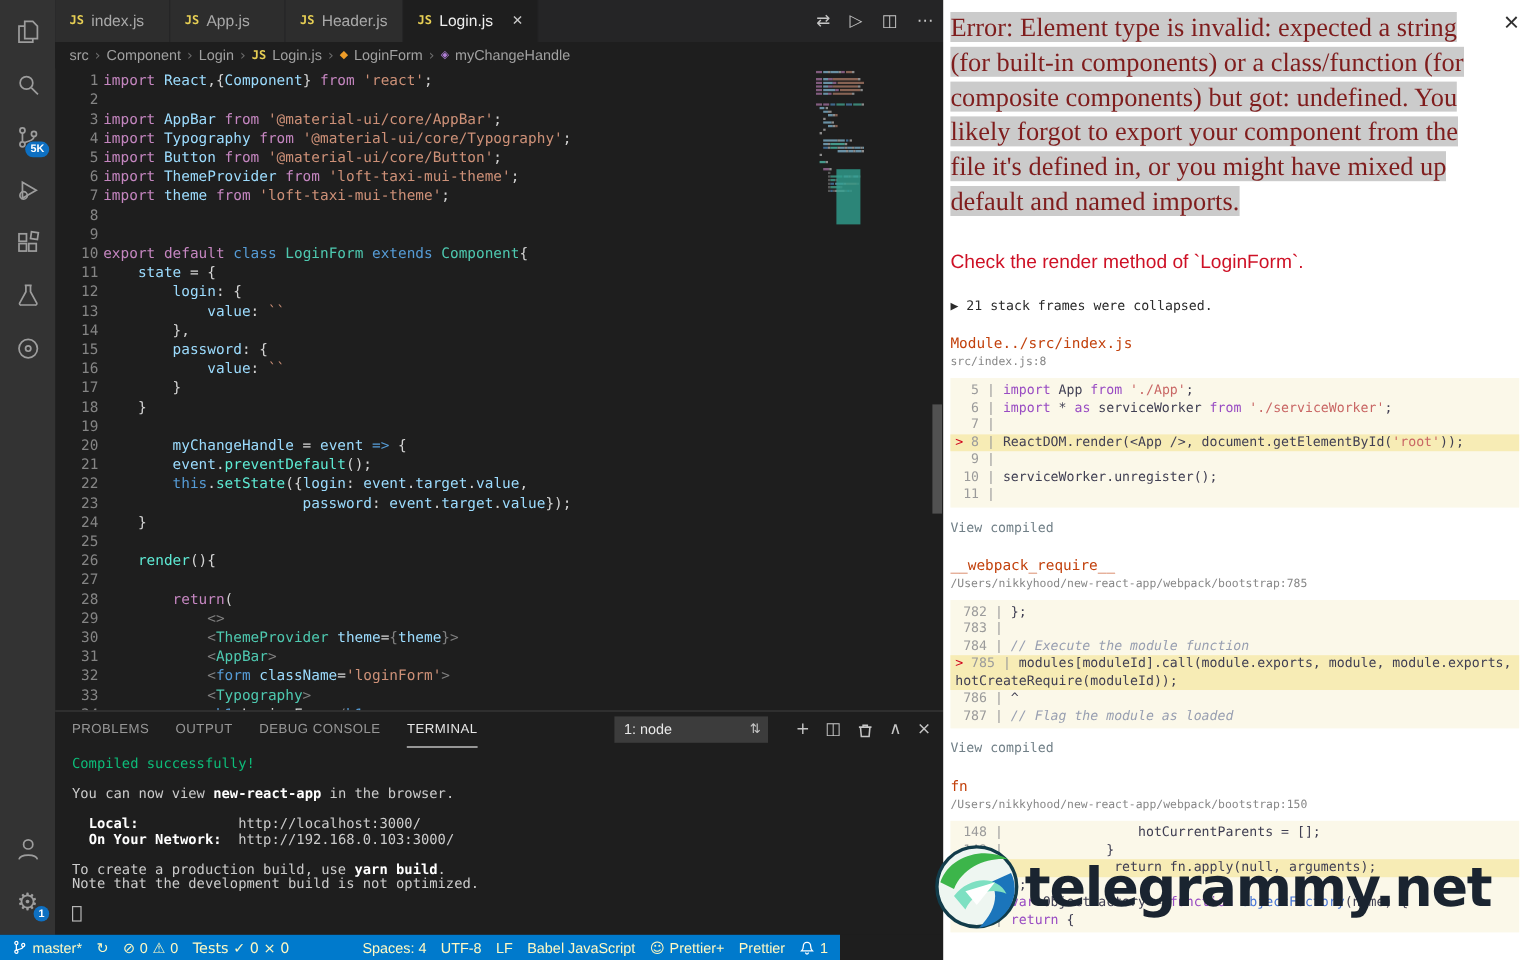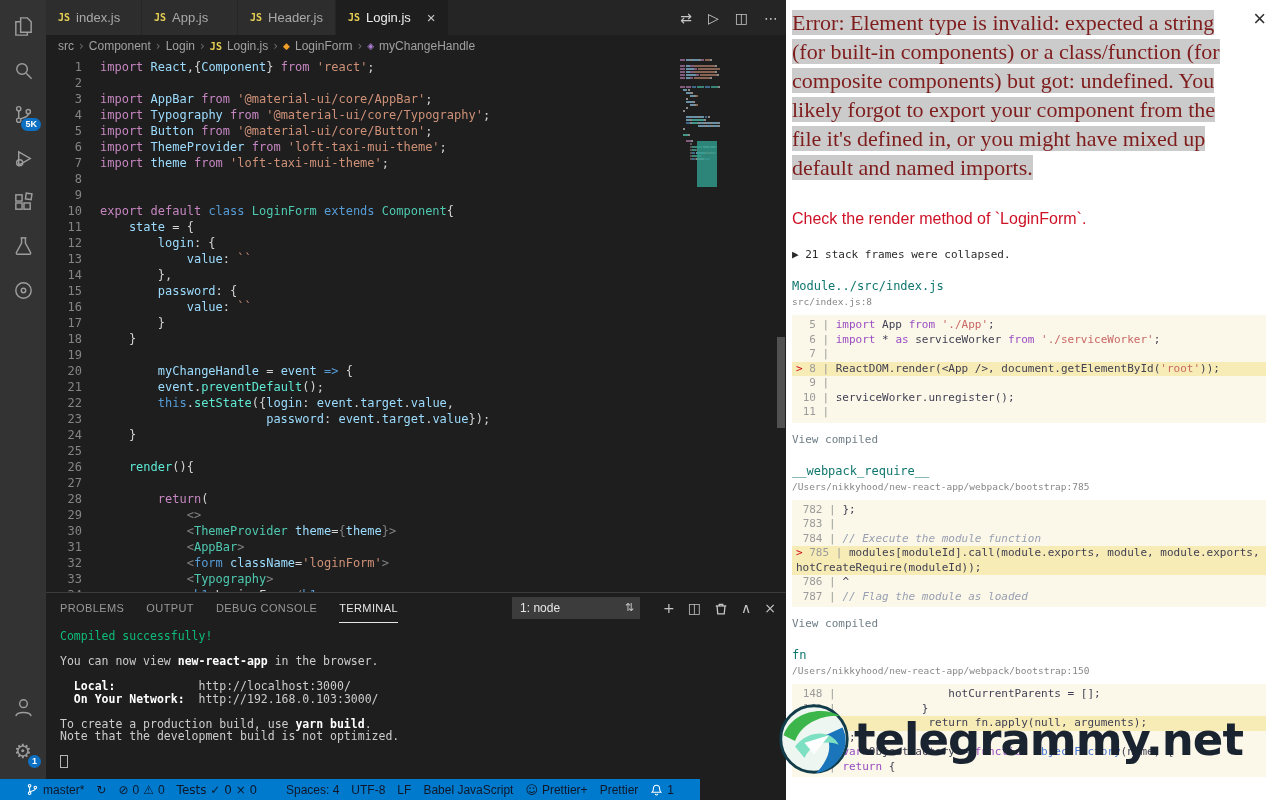--- a/index.html
+++ b/index.html
@@ -27,21 +27,21 @@
 
   .breadcrumbs{flex:0 0 22px;height:22px;display:flex;align-items:center;gap:5px;padding-left:12px;font-size:12px;color:#a0a0a0;background:#1e1e1e}
   .crumb{cursor:pointer}
   .crumb-sep{color:#6d6d6d}
   .sym-class{color:#ee9d28;font-size:9px}
   .sym-method{color:#b180d7;font-size:9px}
 
   .editor{flex:1 1 auto;position:relative;display:flex;overflow:hidden;font-family:"DejaVu Sans Mono","Liberation Mono",monospace;font-size:12px;line-height:16px;padding-top:2px}
   .gutter{flex:0 0 36px;width:36px;text-align:right;color:#858585}
   .gutter .ln{height:16px}
-  .codearea{margin-left:18px;white-space:pre}
+  .codearea{margin-left:4px;white-space:pre}
   .code-line{height:16px;white-space:pre}
   .tk-k{color:#c586c0}.tk-b{color:#569cd6}.tk-c{color:#4ec9b0}.tk-v{color:#9cdcfe}
   .tk-f{color:#5eead4}.tk-s{color:#ce9178}.tk-t{color:#d4d4d4}.tk-g{color:#808080}
   .minimap{position:absolute;top:2px;right:66px;width:40px;cursor:pointer}
   .mini-line{height:3px;line-height:0;white-space:nowrap;overflow:hidden;opacity:.6}
   .mini-seg{display:inline-block;height:2px;background:currentColor;vertical-align:top}
   .minimap-deco{position:absolute;right:69px;top:84px;width:20px;height:46px;background:#2f9f8f;opacity:.8}
   .scrollbar-thumb{position:absolute;right:1px;top:337px;width:8px;height:91px;background:#515151;cursor:pointer}
 
   .panel{flex:0 0 187px;border-top:1px solid #3c3c3c;background:#1e1e1e;position:relative}
@@ -51,34 +51,34 @@
   .panel-right{position:absolute;right:10px;top:0;height:30px;display:flex;align-items:center;gap:13px;color:#c5c5c5}
   .shell-select{position:relative;background:#3c3c3c;color:#e8e8e8;font-size:12px;height:22px;line-height:22px;min-width:128px;padding:0 24px 0 8px;cursor:pointer;margin-right:10px}
   .shell-caret{position:absolute;right:6px;top:0;font-size:11px;color:#c5c5c5}
   .panel-icon{font-size:14px;cursor:pointer}
   .panel-icon svg{width:14px;height:14px;stroke:#c5c5c5;fill:none;stroke-width:1.5;vertical-align:middle}
   .terminal{padding:7px 0 0 14px;font-family:"DejaVu Sans Mono","Liberation Mono",monospace;font-size:11.5px;line-height:12.5px;color:#cccccc}
   .term-line{white-space:pre;height:12.5px}
   .tm-g{color:#0dbc79}.tm-t{color:#cccccc}.tm-b{color:#ffffff;font-weight:bold}
   .term-cursor{width:8px;height:13px;border:1px solid #b5b5b5;margin-top:12px}
 
-  .status-bar{position:absolute;left:0;width:700px;bottom:0;height:21px;background:#007acc;color:#0f172a;display:flex;justify-content:space-between;align-items:center;font-size:12px;padding:0 26px}
+  .status-bar{position:absolute;left:0;width:700px;bottom:0;height:21px;background:#007acc;color:#fef9c3;display:flex;justify-content:space-between;align-items:center;font-size:12px;padding:0 10px}
   .sb-left,.sb-right{display:flex;align-items:center;gap:12px;white-space:nowrap}
   .sb-item{display:flex;align-items:center;gap:4px;cursor:pointer}
   .sb-item svg{width:13px;height:13px;stroke:#fff;fill:none;stroke-width:1.3}
 
   
   .overlay{position:absolute;left:786px;top:0;width:494px;height:800px;background:#ffffff;padding:8px 14px 0 6px;overflow:hidden;font-family:"DejaVu Sans Mono","Liberation Mono",monospace;color:#403f53}
   .overlay-close{position:absolute;top:8px;right:14px;font-size:22px;line-height:1;color:#303030;cursor:pointer;font-family:"Liberation Sans",sans-serif}
   .error-title{font-family:Liberation Serif, serif;font-size:22px;line-height:29px;color:#7f1d1d;padding-right:34px}
   .error-title .hl{background:#cbcbcb}
   .error-subtitle{font-family:"Liberation Sans",sans-serif;font-size:16px;color:#ce1126;margin-top:28px}
   .collapsed-note{font-size:11px;color:#2a2a2a;margin-top:20px;cursor:pointer}
   .frame{margin-top:18px}
-  .frame-fn{font-size:12px;color:#0f766e}
+  .frame-fn{font-size:12px;color:#c2410c}
   .frame-loc{font-size:9.5px;color:#878787;margin-top:3px}
   .code-block{background:#fbf8e9;margin-top:8px;padding:3px 0;font-size:11px;line-height:14.5px}
   .oc-line{white-space:pre-wrap;word-break:break-word;padding-left:4px;min-height:14.5px}
   .oc-line.marked{background:#f7ecb5}
   .ok-n{color:#9b9b9b}.ok-k{color:#994cc3}.ok-s{color:#c96765}.ok-c{color:#989fb1;font-style:italic}
   .ok-d{color:#403f53}.ok-r{color:#d0021b}.ok-f2{color:#4876d6}
   .view-compiled{font-size:11px;color:#707f87;margin-top:10px;cursor:pointer}
 
   
   .watermark{position:absolute;left:776px;top:701px;display:flex;align-items:center;z-index:20;pointer-events:none}

